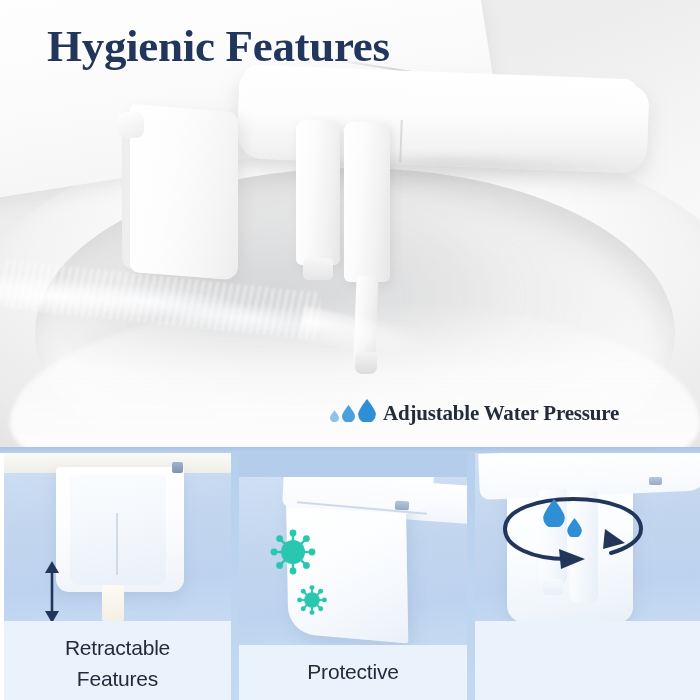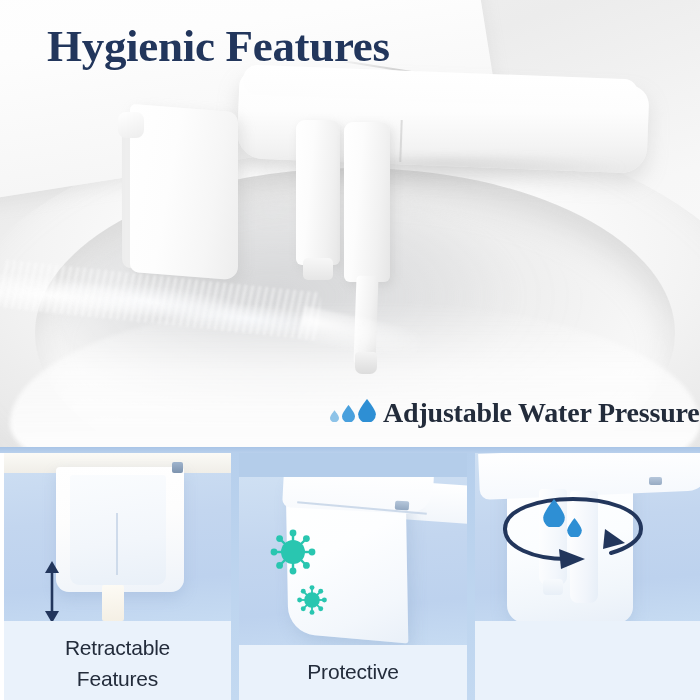--- a/index.html
+++ b/index.html
@@ -236,21 +236,21 @@
   .drops {
     display: flex;
     align-items: flex-end;
     gap: 3px;
     padding-bottom: 3px;
   }
   .drop {
     display: block;
   }
   .hero-caption-text {
-    font-size: 28px;
+    font-size: 21px;
     font-weight: bold;
     color: #232c3b;
     letter-spacing: -0.2px;
     line-height: 24px;
   }
 
   
   .sep-band {
     position: absolute;
     left: 0; top: 447px;

